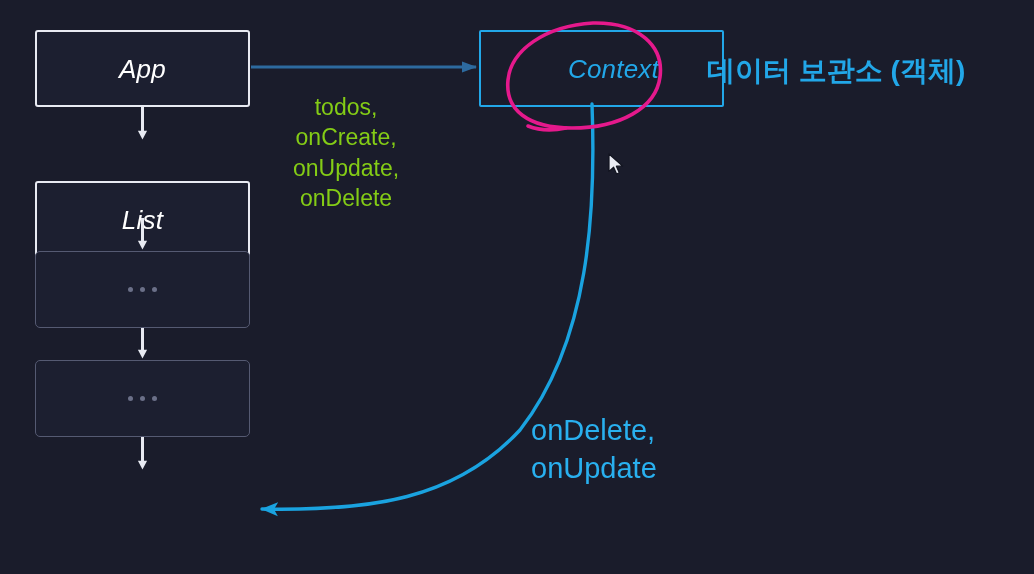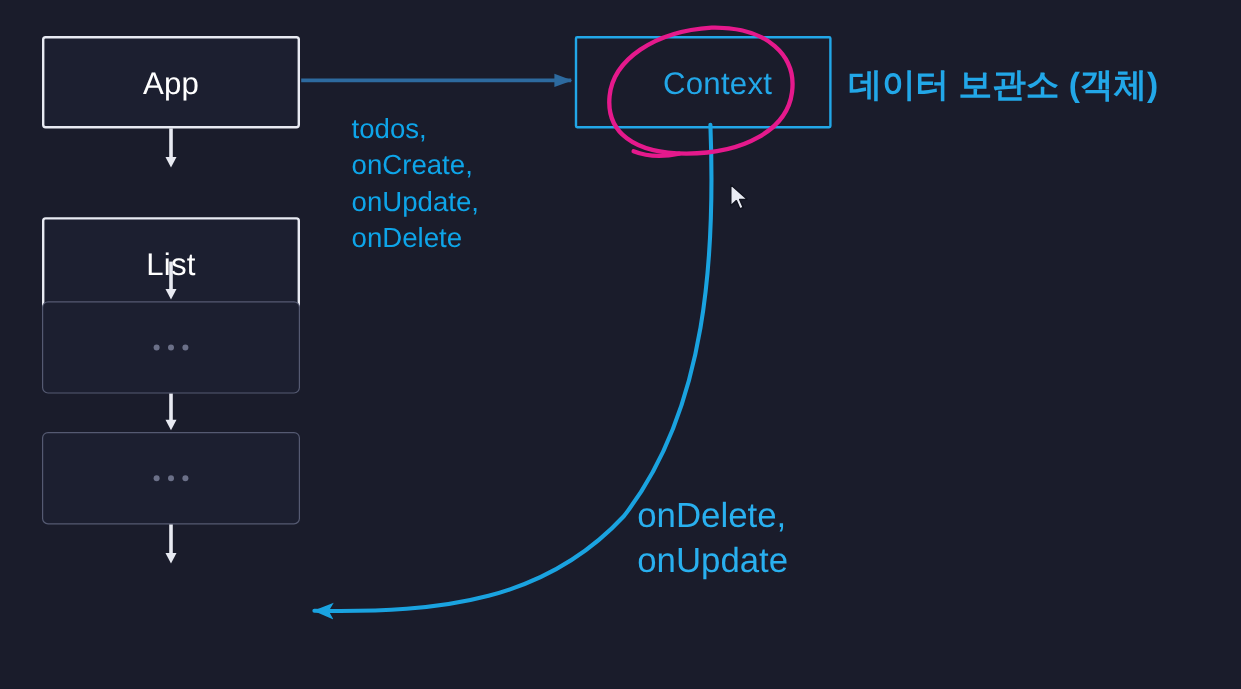--- a/index.html
+++ b/index.html
@@ -21,20 +21,21 @@
     height: 574px;
     background: #1a1c2b;
   }
   .node {
     position: absolute;
     box-sizing: border-box;
     display: flex;
     align-items: center;
     justify-content: center;
     background: #1c1f30;
+    font-style: italic;
   }
   .node.solid {
     border: 2px solid #e8eaf2;
     border-radius: 3px;
   }
   .node.faint {
     border: 1.5px solid #555a72;
     border-radius: 5px;
   }
   .node.ctx {
@@ -66,22 +67,23 @@
     border-radius: 50%;
     background: #6b7088;
   }
   .anno {
     position: absolute;
     user-select: none;
     white-space: pre;
     line-height: 1.32;
   }
   .anno-dim {
-    color: #0ea5e9;
+    color: #84cc16;
     font-size: 23px;
+    text-align: center;
   }
   .anno-bright {
     color: #29b0ef;
     font-size: 29px;
   }
   .anno-korean {
     color: #22a7e8;
     font-size: 28px;
     font-weight: bold;
   }
@@ -120,21 +122,21 @@
 
   <div class="node faint" style="left:35px; top:360px; width:215px; height:77px;">
     <span class="ellipsis">
         <i></i>
         <i></i>
         <i></i>
       </span>
   </div>
 
 
-  <div class="node ctx" style="left:479px; top:30px; width:214px; height:77px;padding-left:24px;">
+  <div class="node ctx" style="left:479px; top:30px; width:245px; height:77px;padding-left:24px;">
     <span class="node-label ctx-label">Context</span>
   </div>
 
   <svg class="overlay" viewBox="0 0 1034 574">
     <defs>
       <marker id="mWhite" markerWidth="12" markerHeight="12" refX="4.6" refY="5" orient="auto" markerUnits="userSpaceOnUse">
         <path d="M0.4,0.4 L9.2,5 L0.4,9.6 Z" fill="#e8eaf2"></path>
       </marker>
       <marker id="mSteel" markerWidth="16" markerHeight="14" refX="14" refY="7" orient="auto" markerUnits="userSpaceOnUse">
         <path d="M0,1.4 L15,7 L0,12.6 Z" fill="#2d6a9f"></path>

